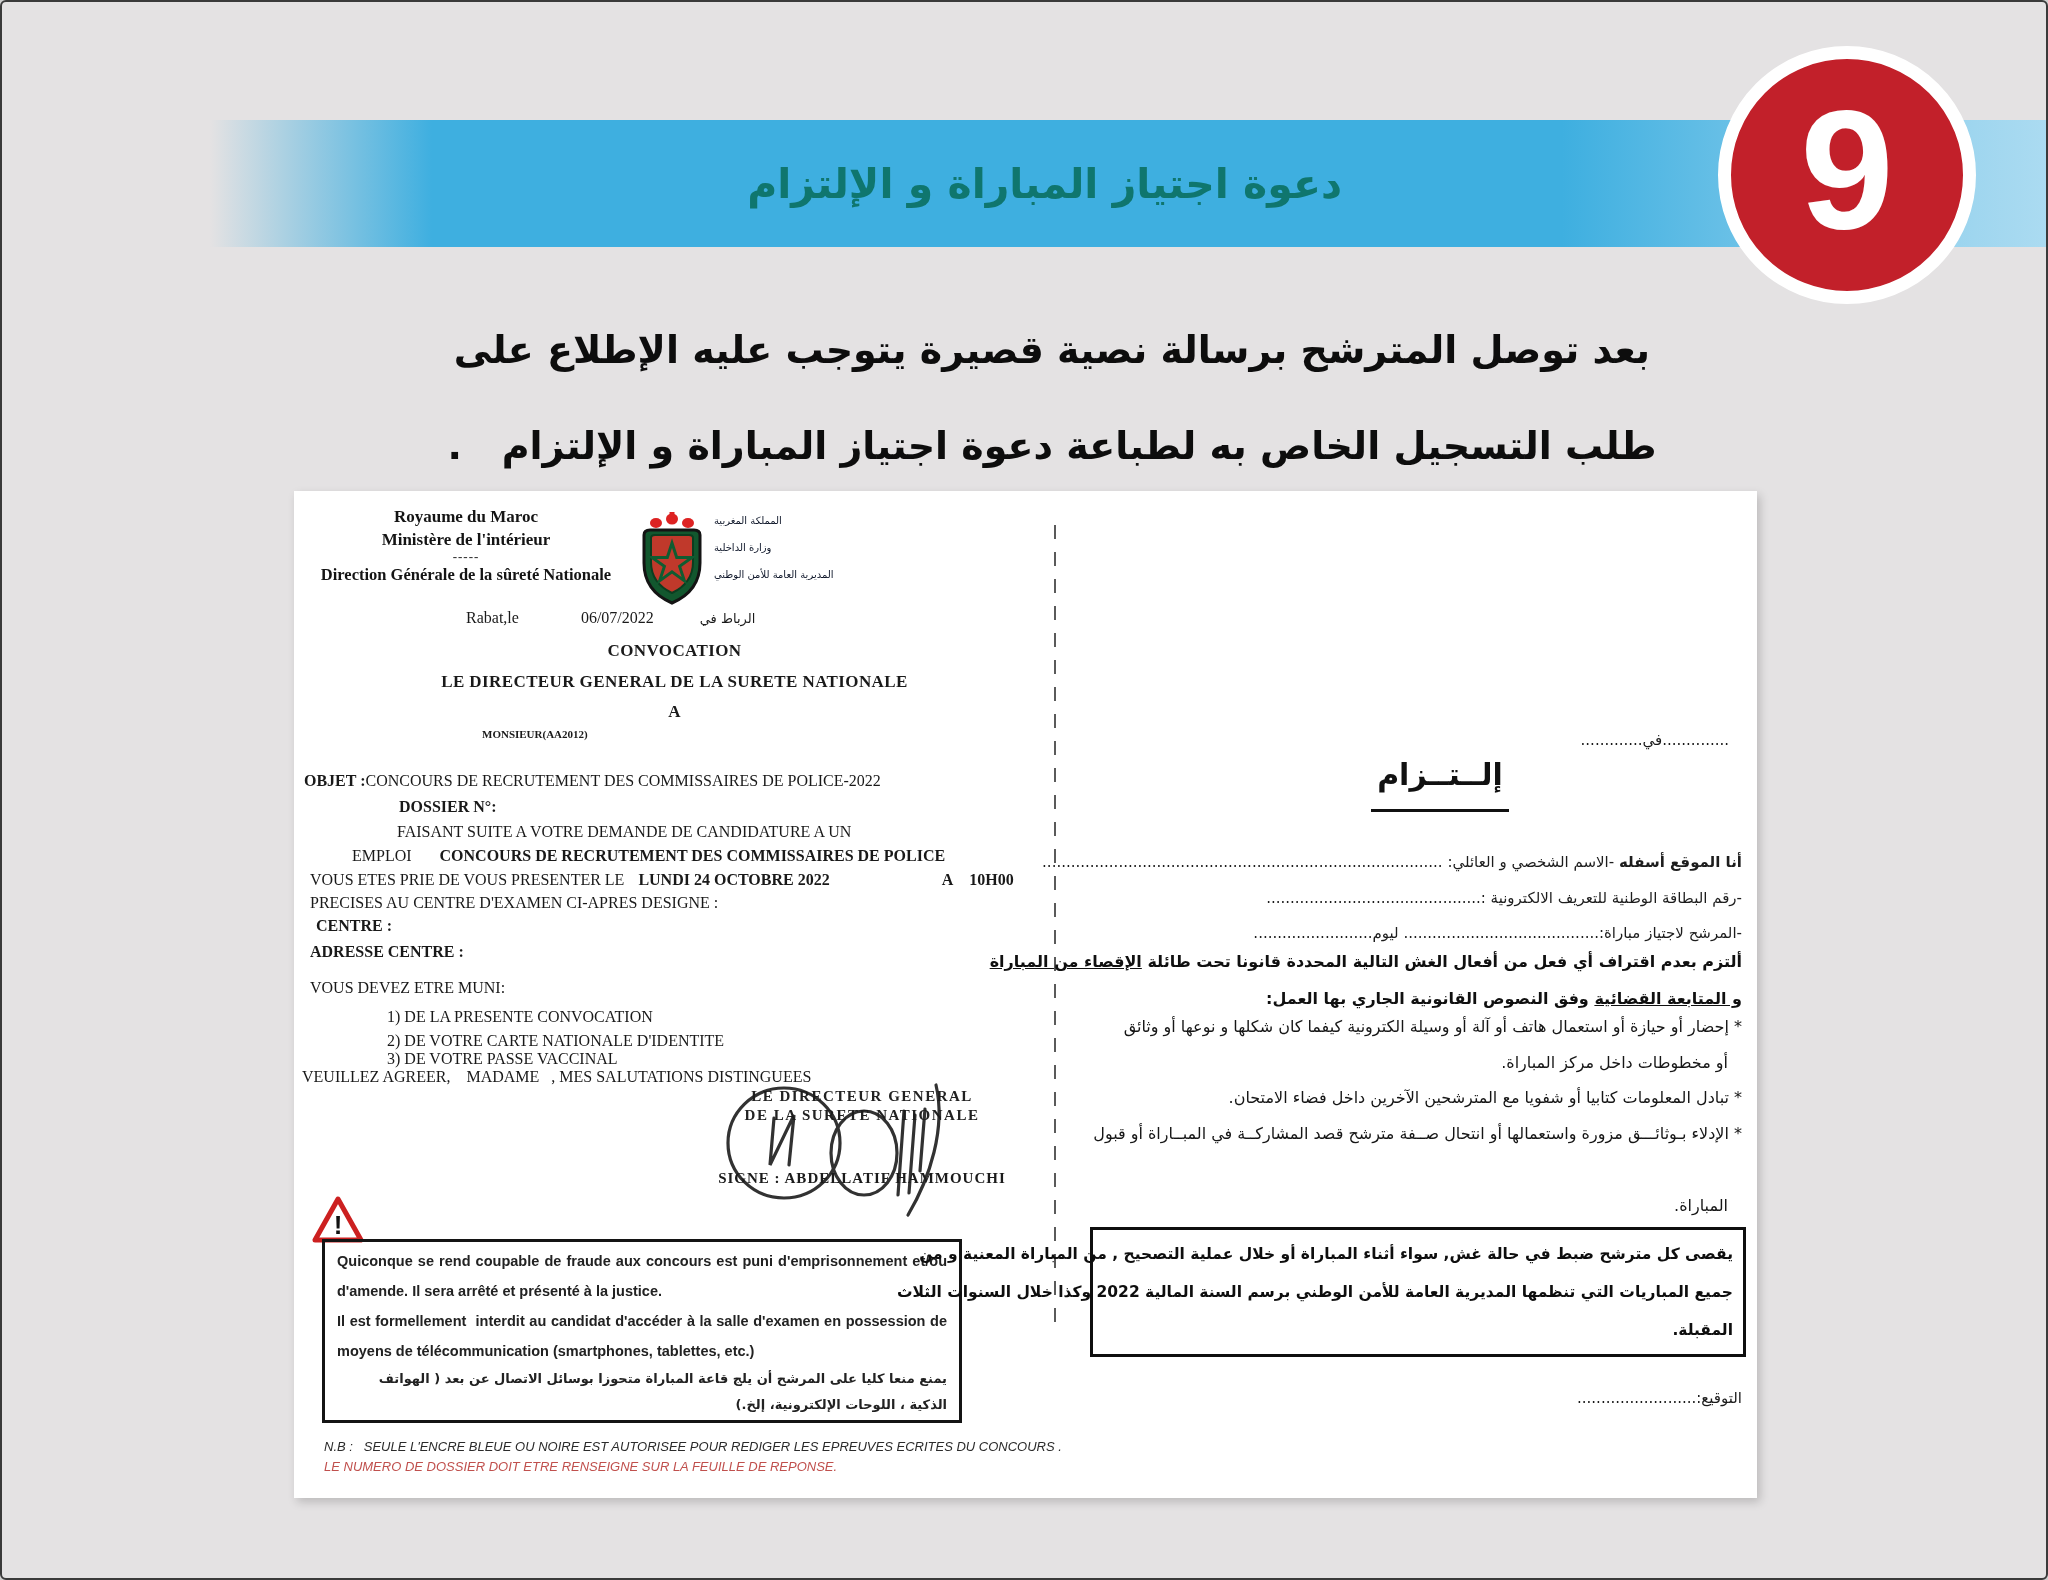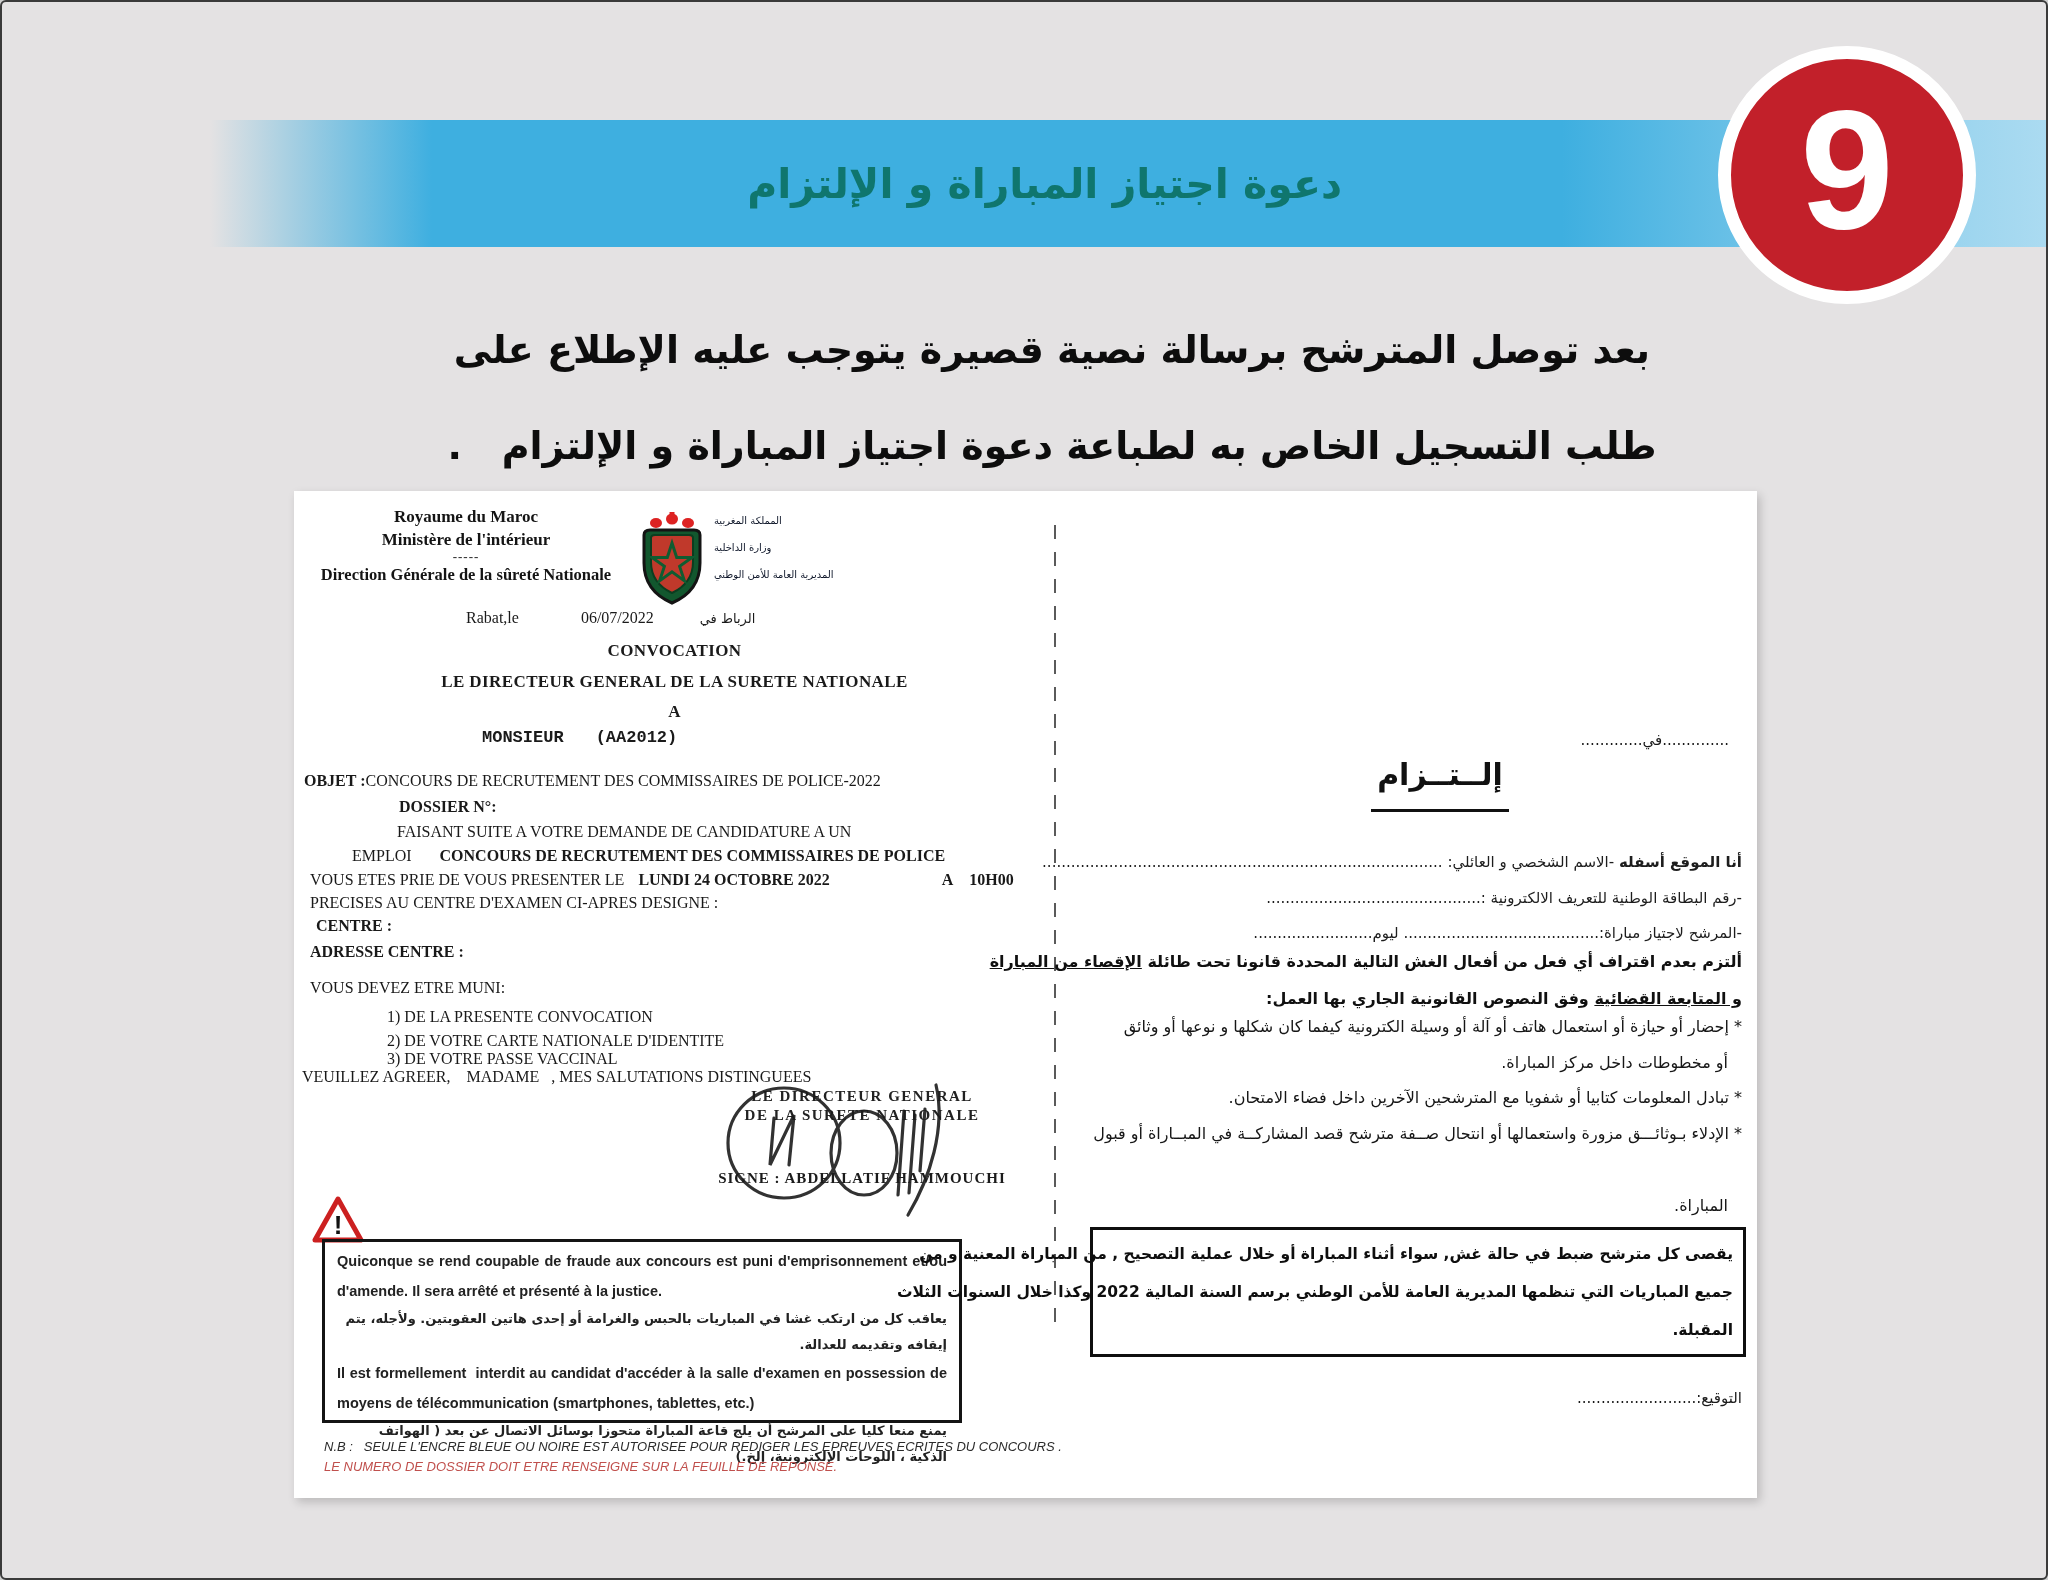--- a/index.html
+++ b/index.html
@@ -50,21 +50,21 @@
   .hdr-fr .wide{font-size:16.5px;white-space:nowrap;}
   .hdr-sep{font-size:13px;letter-spacing:1px;line-height:12px;color:#333;}
   .hdr-ar{left:420px;top:16px;width:215px;text-align:left;font-size:10px;line-height:27px;color:#0f172a;}
   .crest{left:338px;top:20px;width:80px;height:98px;}
   
   .divider{left:760px;top:34px;width:2px;height:806px;
     background:repeating-linear-gradient(180deg,#5a5a5a 0 14px,transparent 14px 27px);}
   
   .date-line{left:172px;top:118px;font-size:16px;display:flex;align-items:baseline;}
   .c-center{left:0;width:761px;text-align:center;font-size:17px;letter-spacing:.4px;}
-  .mons{left:188px;top:237px;display:flex;gap:32px;font-size:17px;font-family:Liberation Mono, monospace;}
+  .mons{left:188px;top:237px;display:flex;font-size:11px;}
   .dl{font-size:16px;color:#191919;}
   .sig-block{left:398px;top:596px;width:340px;text-align:center;font-size:15px;
     letter-spacing:1.5px;line-height:19px;color:#222;}
   .sig-name{left:398px;top:679px;width:340px;text-align:center;font-size:15px;letter-spacing:1px;color:#1b1b1b;}
   .scribble{left:428px;top:582px;width:260px;height:145px;}
   
   .warn-tri{left:18px;top:704px;width:52px;height:50px;}
   .warn-box{
     left:28px;top:748px;width:610px;height:170px;border:3px solid #141414;
     padding:4px 12px;font-size:14.5px;font-weight:bold;color:#222;
@@ -188,21 +188,20 @@
       </g>
     </svg>
     <div class="abs sig-name serif b">SIGNE : ABDELLATIF HAMMOUCHI</div>
 
     <svg class="abs warn-tri" viewBox="0 0 52 50">
       <path d="M26 4 L49 45 L3 45 Z" fill="#ffffff" stroke="#cc2020" stroke-width="5" stroke-linejoin="round"></path>
       <text x="26" y="39" text-anchor="middle" font-size="26" font-weight="bold" fill="#111" font-family="Liberation Sans,sans-serif">!</text>
     </svg>
     <div class="abs warn-box">
       <div class="warn-fr">Quiconque se rend coupable de fraude aux concours est puni d'emprisonnement et/ou d'amende. Il sera arrêté et présenté à la justice.</div>
-      <div class="warn-ar">يعاقب كل من ارتكب غشا في المباريات بالحبس والغرامة أو إحدى هاتين العقوبتين. ولأجله، يتم إيقافه وتقديمه للعدالة.</div>
       <div class="warn-fr">Il est formellement  interdit au candidat d'accéder à la salle d'examen en possession de moyens de télécommunication (smartphones, tablettes, etc.)</div>
       <div class="warn-ar">يمنع منعا كليا على المرشح أن يلج قاعة المباراة متحوزا بوسائل الاتصال عن بعد ( الهواتف الذكية ، اللوحات الإلكترونية، إلخ.)</div>
     </div>
     <div class="abs nb1 pre">N.B :   SEULE L'ENCRE BLEUE OU NOIRE EST AUTORISEE POUR REDIGER LES EPREUVES ECRITES DU CONCOURS .</div>
     <div class="abs nb2" style="color:#c0504d">LE NUMERO DE DOSSIER DOIT ETRE RENSEIGNE SUR LA FEUILLE DE REPONSE.</div>
 
     <div class="abs e-place arab">..............في.............</div>
     <div class="abs e-title arab">
       <span>إلــتــزام</span>
     </div>

